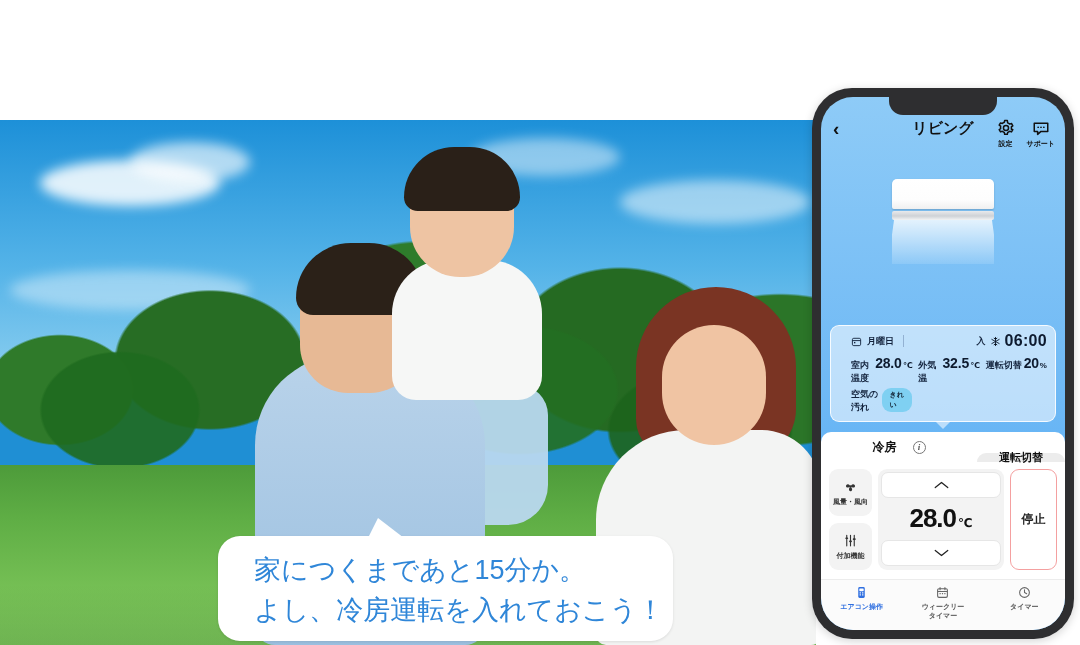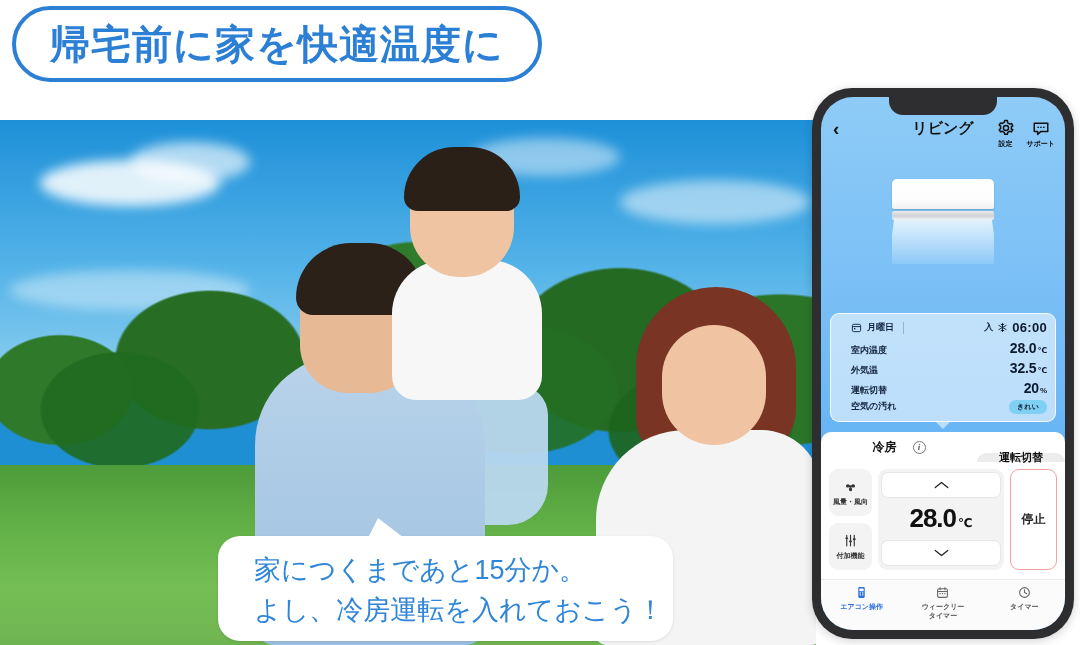--- a/index.html
+++ b/index.html
@@ -222,23 +222,23 @@
     border-left: 8px solid transparent;
     border-right: 8px solid transparent;
     border-top: 8px solid rgba(255,255,255,.55);
   }
   .info-row1 {
     display: flex; align-items: center; gap: 5px;
     padding-bottom: 5px; font-size: 9px; color: #13233d; font-weight: bold;
   }
   .divider-v { width: 1px; height: 12px; background: rgba(90,120,160,.45); margin: 0 4px; }
   .sched { margin-left: auto; display: flex; align-items: center; gap: 4px; }
-  .sched-time { font-size: 13px; font-weight: bold; color: #0d1a2e; letter-spacing: .3px; }
+  .sched-time { font-size: 16px; font-weight: bold; color: #0d1a2e; letter-spacing: .3px; }
   .info-grid {
-    display: grid; grid-template-columns: 1fr; column-gap: 6px; row-gap: 3px;
+    display: grid; grid-template-columns: 1fr 1fr 1fr; column-gap: 6px; row-gap: 3px;
   }
   .stat { display: flex; align-items: baseline; }
   .stat .k { font-size: 9px; color: #13233d; font-weight: bold; }
   .stat .v {
     margin-left: auto; font-size: 14px; font-weight: bold; color: #0d1a2e; letter-spacing: -.2px;
   }
   .stat .u { font-size: 8px; font-weight: bold; color: #0d1a2e; margin-left: 1px; }
   .badge {
     margin-left: auto; background: #7fd0f2; color: #123; font-size: 7px; font-weight: bold;
     border-radius: 9px; padding: 2px 8px; letter-spacing: .2px;
@@ -312,23 +312,20 @@
   .nav-item .lbl {
     font-size: 7px; font-weight: bold; color: #555; text-align: center; line-height: 9px;
   }
   .nav-item.active .lbl { color: #2f6fe0; }
 </style>
 </head>
 <body>
 
 <div id="root">
 
-  <div class="headline-pill">
-    <div class="headline-text">帰宅前に家を快適温度に</div>
-  </div>
 
   <div class="photo">
     <div class="sky"></div>
     <div class="cloud c1"></div>
     <div class="cloud c2"></div>
     <div class="cloud c3"></div>
     <div class="cloud c4"></div>
     <div class="cloud c5"></div>
     <div class="treeline"></div>
     <div class="trees2"></div>

